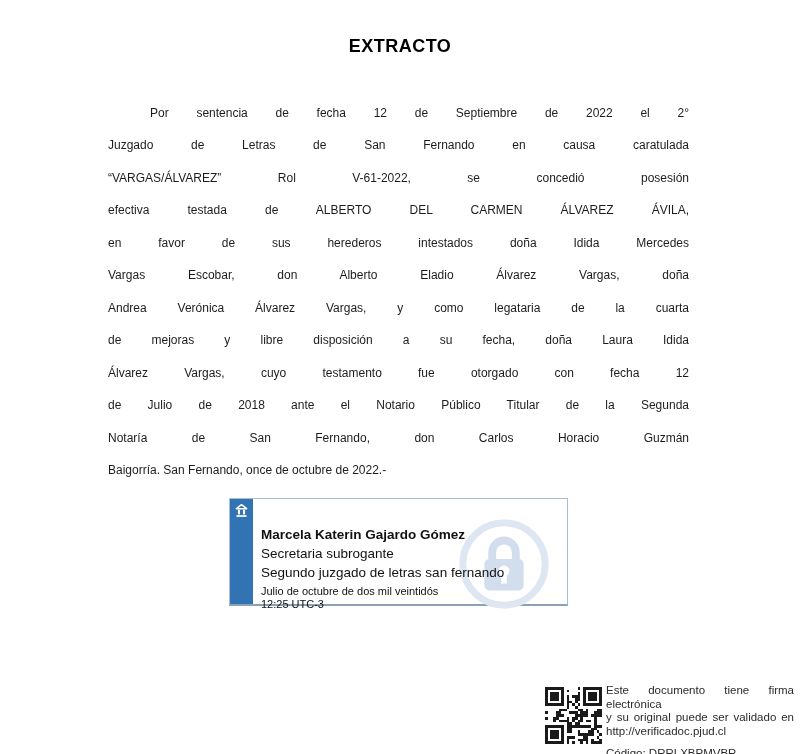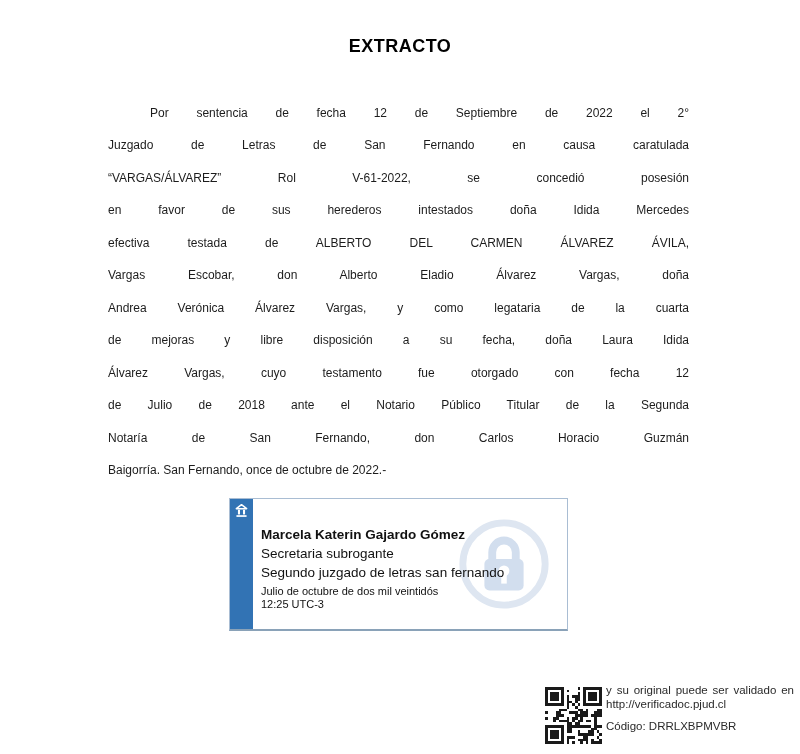--- a/index.html
+++ b/index.html
@@ -16,21 +16,21 @@
   
   #body-text{
     position:absolute;left:108px;top:97px;width:581px;
     font-size:12px;line-height:32.45px;color:#1c1c1c;
   }
   .body-line{text-align:justify;text-align-last:justify;white-space:normal;}
   .body-line.first{text-indent:42px;}
   .body-line.last{text-align-last:left;}
   
   #sig-box{
-    position:absolute;left:229px;top:498px;width:339px;height:133px;
+    position:absolute;left:229px;top:498px;width:339px;height:108px;
     background:#ffffff;border:1px solid #a9bdd3;border-bottom:2px solid #8aa2b8;
     box-sizing:border-box;
   }
   #sig-stripe{
     position:absolute;left:0;top:0;width:23px;height:100%;background:#3273b4;
     display:flex;justify-content:center;align-items:flex-start;padding-top:4px;box-sizing:border-box;
   }
   #sig-watermark{position:absolute;left:225px;top:16px;width:98px;height:98px;}
   #sig-content{
     position:absolute;left:31px;top:26px;width:290px;color:#111;
@@ -53,22 +53,22 @@
 
 <div id="page">
 
   <div id="doc-title">EXTRACTO</div>
 
   <div id="body-text">
 
   <div class="body-line first">Por sentencia de fecha 12 de Septiembre de 2022 el 2°</div>
       <div class="body-line">Juzgado de Letras de San Fernando en causa caratulada</div>
       <div class="body-line">“VARGAS/ÁLVAREZ” Rol V-61-2022, se concedió posesión</div>
+      <div class="body-line">efectiva testada de ALBERTO DEL CARMEN ÁLVAREZ ÁVILA,</div>
       <div class="body-line">en favor de sus herederos intestados doña Idida Mercedes</div>
-      <div class="body-line">efectiva testada de ALBERTO DEL CARMEN ÁLVAREZ ÁVILA,</div>
       <div class="body-line">Vargas Escobar, don Alberto Eladio Álvarez Vargas, doña</div>
       <div class="body-line">Andrea Verónica Álvarez Vargas, y como legataria de la cuarta</div>
       <div class="body-line">de mejoras y libre disposición a su fecha, doña Laura Idida</div>
       <div class="body-line">Álvarez Vargas, cuyo testamento fue otorgado con fecha 12</div>
       <div class="body-line">de Julio de 2018 ante el Notario Público Titular de la Segunda</div>
       <div class="body-line">Notaría de San Fernando, don Carlos Horacio Guzmán</div>
       <div class="body-line last">Baigorría. San Fernando, once de octubre de 2022.-</div>
     </div>
 
   <div id="sig-box">
@@ -316,18 +316,19 @@
       <rect x="10" y="20" width="1" height="1" fill="#1a1a1a"></rect>
       <rect x="13" y="20" width="1" height="1" fill="#1a1a1a"></rect>
       <rect x="15" y="20" width="1" height="1" fill="#1a1a1a"></rect>
       <rect x="17" y="20" width="1" height="1" fill="#1a1a1a"></rect>
       <rect x="18" y="20" width="1" height="1" fill="#1a1a1a"></rect>
       <rect x="19" y="20" width="1" height="1" fill="#1a1a1a"></rect>
       <rect x="20" y="20" width="1" height="1" fill="#1a1a1a"></rect>
     </svg>
 
   <div id="verify-text">
+    <div class="v-just">Este documento tiene firma electrónica</div>
     <div class="v-just">y su original puede ser validado en</div>
     <div>http://verificadoc.pjud.cl</div>
     <div id="verify-code">Código: DRRLXBPMVBR</div>
   </div>
 
 </div>
 
 </body></html>

